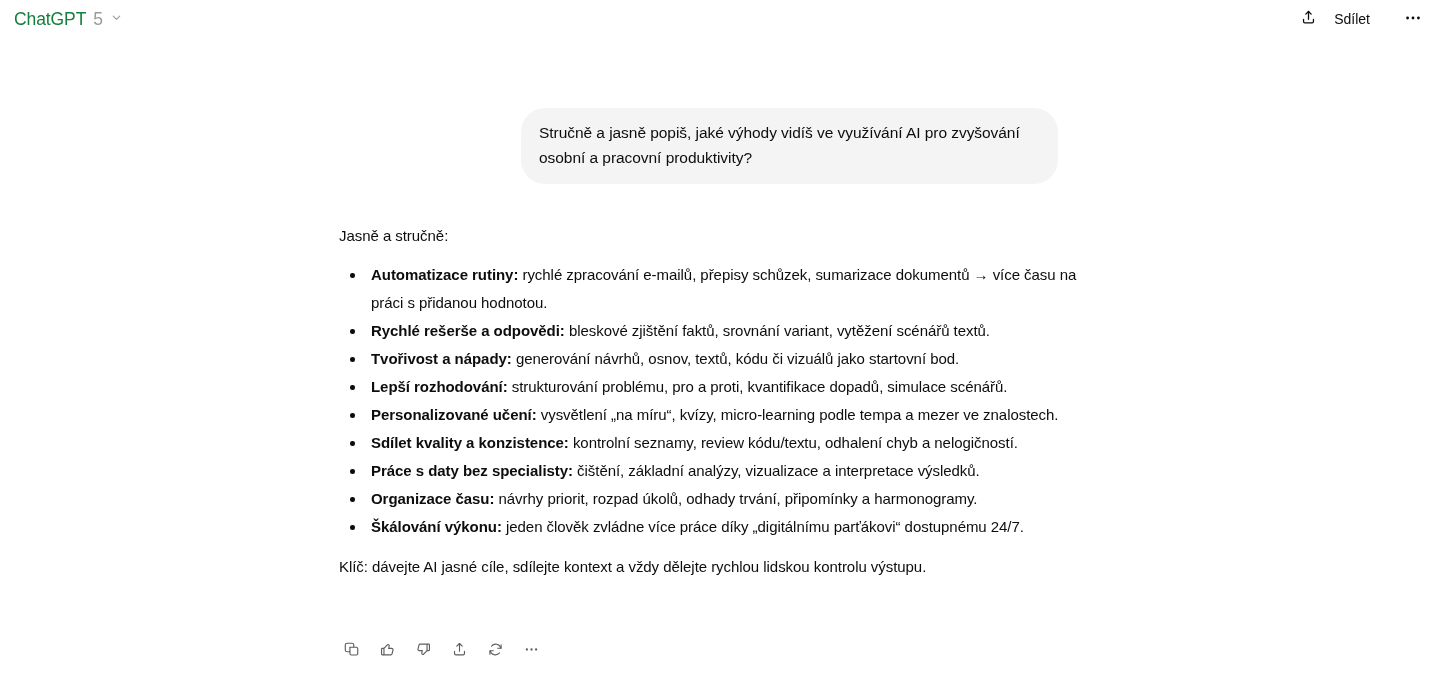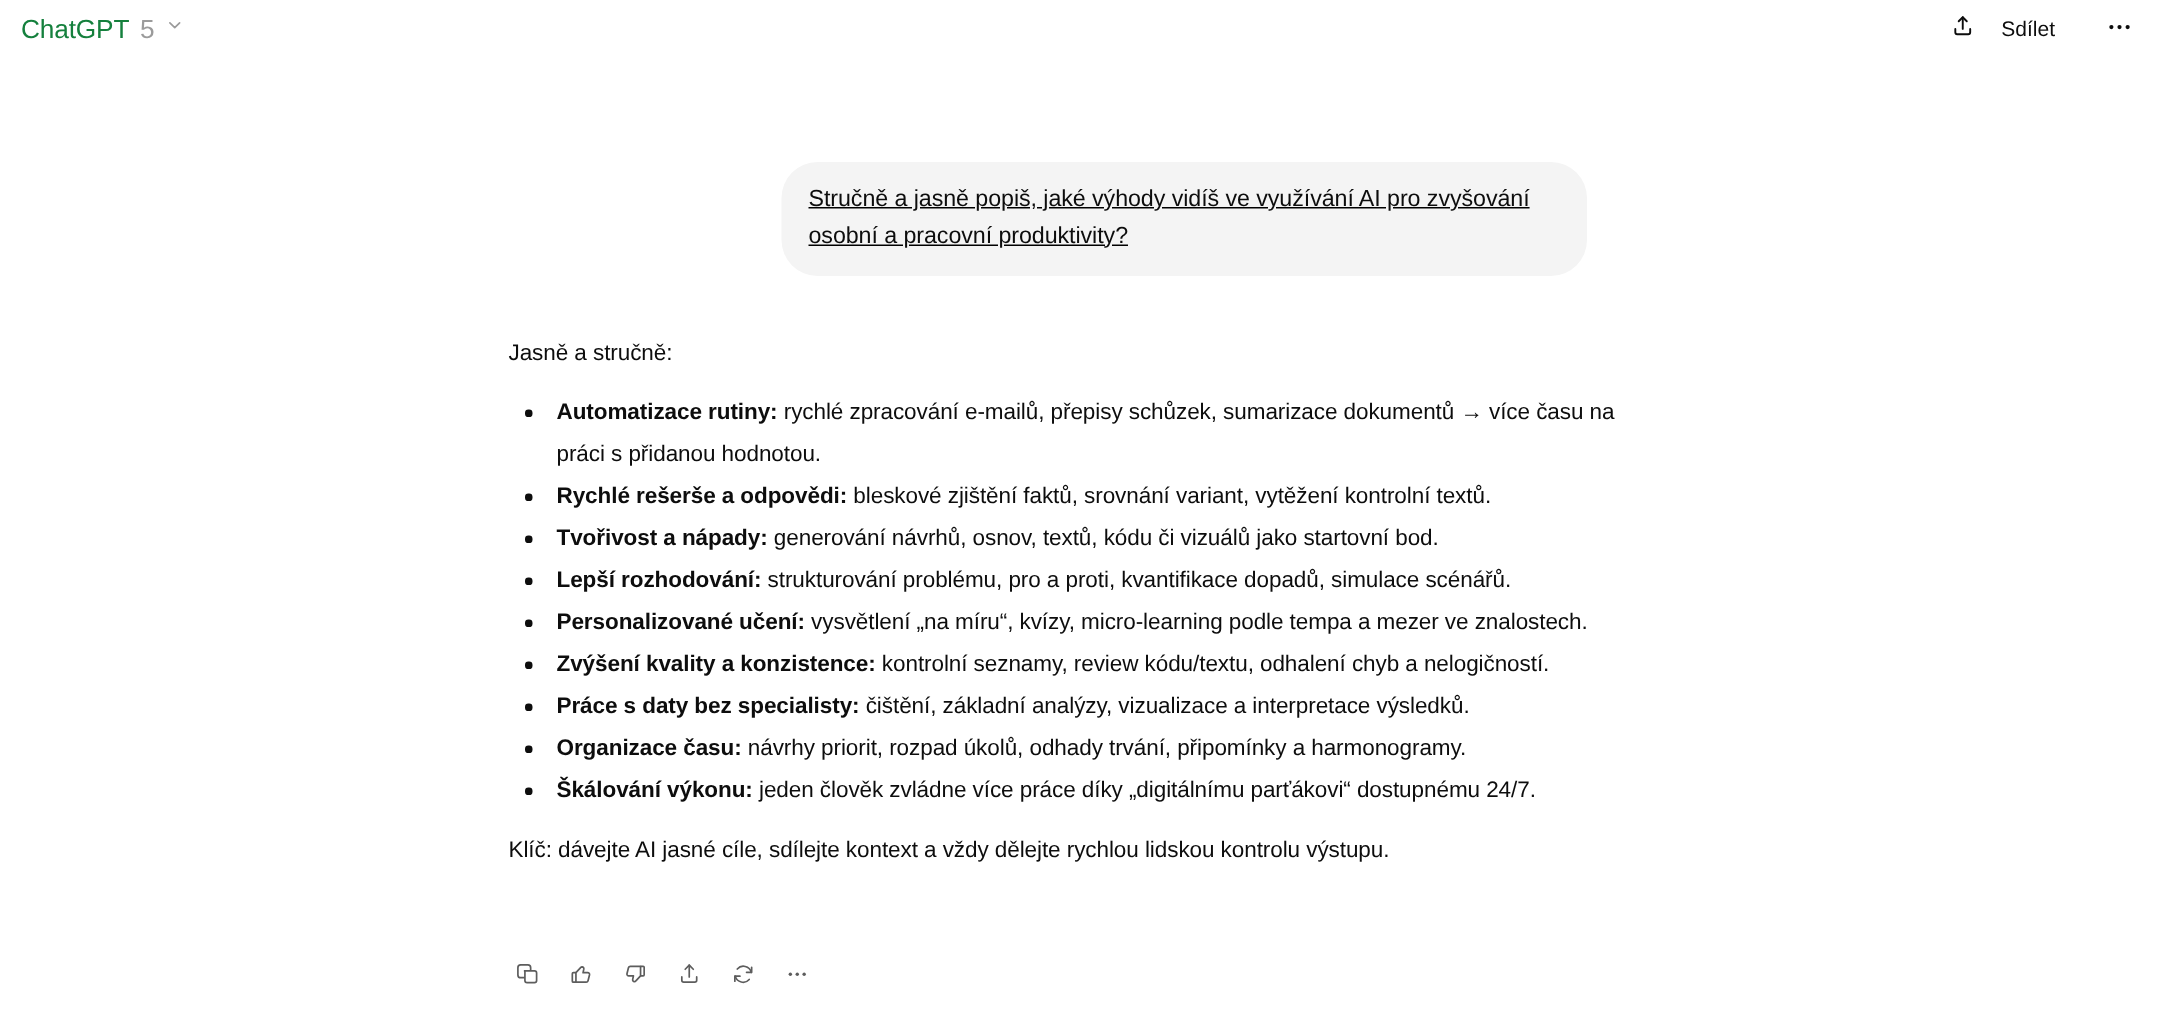--- a/index.html
+++ b/index.html
@@ -82,21 +82,20 @@
   }
 
   .user-row {
     position: absolute;
     top: 70px;
     left: 0;
     width: 1397px;
     display: flex;
     justify-content: flex-end;
     padding-right: 339px;
-    text-decoration: underline;
   }
   .user-bubble {
     max-width: 537px;
     background: #f4f4f4;
     border-radius: 24px;
     padding: 13px 19px 14px 18px;
     font-size: 15.5px;
     line-height: 24.5px;
     color: #0d0d0d;
     letter-spacing: -0.05px;
@@ -201,25 +200,25 @@
 
   <div class="user-row">
     <div class="user-bubble">Stručně a jasně popiš, jaké výhody vidíš ve využívání AI pro zvyšování osobní a pracovní produktivity?</div>
   </div>
 
   <div class="assistant">
     <p class="intro">Jasně a stručně:</p>
 
     <ul class="bullets">
       <li><b>Automatizace rutiny:</b><span> rychlé zpracování e-mailů, přepisy schůzek, sumarizace dokumentů → více času na práci s přidanou hodnotou.</span></li>
-      <li><b>Rychlé rešerše a odpovědi:</b><span> bleskové zjištění faktů, srovnání variant, vytěžení kontrolní textů.</span></li>
+      <li><b>Rychlé rešerše a odpovědi:</b><span> bleskové zjištění faktů, srovnání variant, vytěžení scénářů textů.</span></li>
       <li><b>Tvořivost a nápady:</b><span> generování návrhů, osnov, textů, kódu či vizuálů jako startovní bod.</span></li>
       <li><b>Lepší rozhodování:</b><span> strukturování problému, pro a proti, kvantifikace dopadů, simulace scénářů.</span></li>
       <li><b>Personalizované učení:</b><span> vysvětlení „na míru“, kvízy, micro-learning podle tempa a mezer ve znalostech.</span></li>
-      <li><b>Zvýšení kvality a konzistence:</b><span> kontrolní seznamy, review kódu/textu, odhalení chyb a nelogičností.</span></li>
+      <li><b>Sdílet kvality a konzistence:</b><span> kontrolní seznamy, review kódu/textu, odhalení chyb a nelogičností.</span></li>
       <li><b>Práce s daty bez specialisty:</b><span> čištění, základní analýzy, vizualizace a interpretace výsledků.</span></li>
       <li><b>Organizace času:</b><span> návrhy priorit, rozpad úkolů, odhady trvání, připomínky a harmonogramy.</span></li>
       <li><b>Škálování výkonu:</b><span> jeden člověk zvládne více práce díky „digitálnímu parťákovi“ dostupnému 24/7.</span></li>
     </ul>
 
     <p class="outro">Klíč: dávejte AI jasné cíle, sdílejte kontext a vždy dělejte rychlou lidskou kontrolu výstupu.</p>
   </div>
 
   <div class="actions">
 

